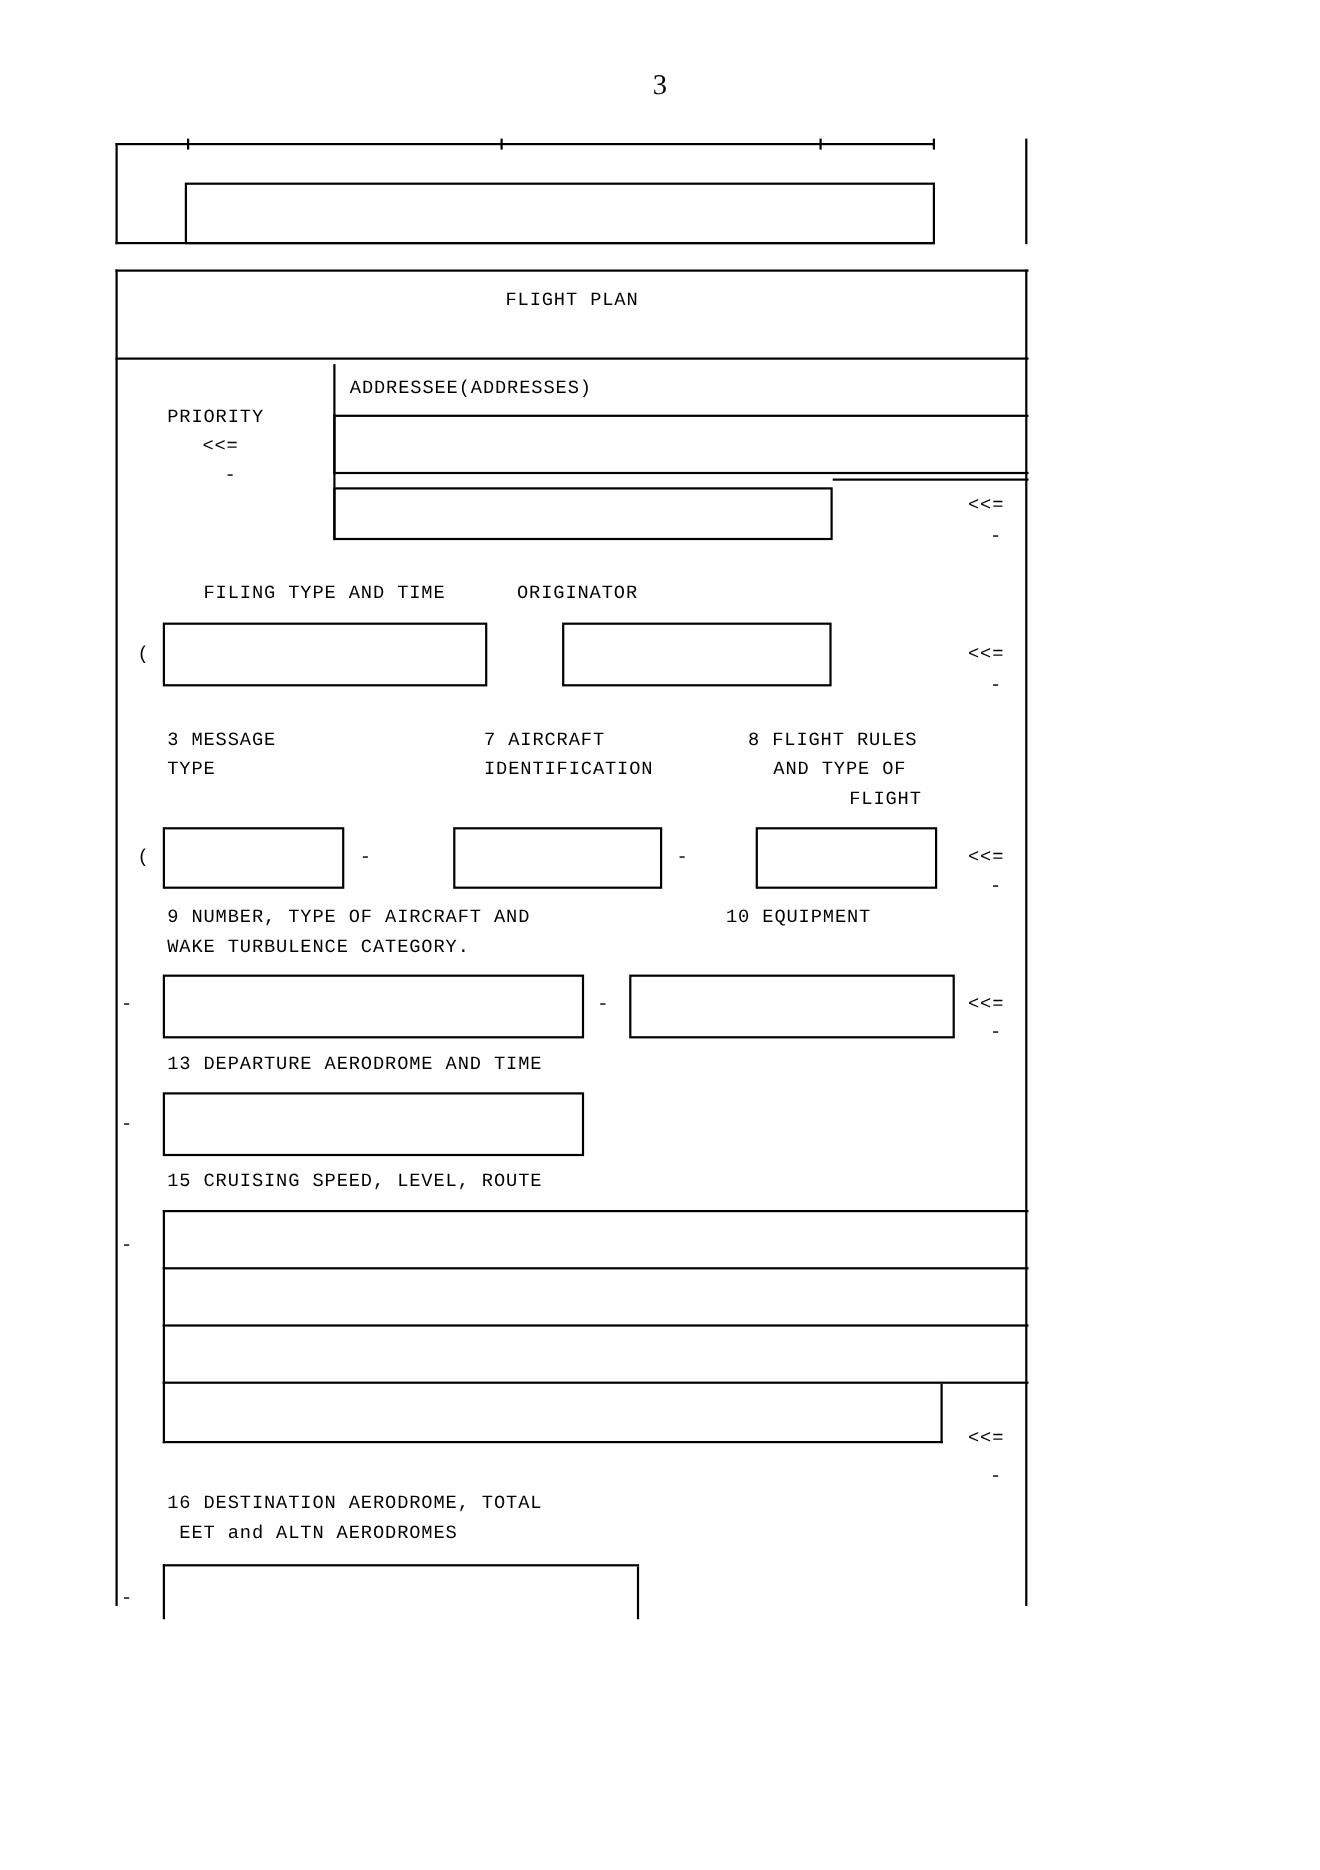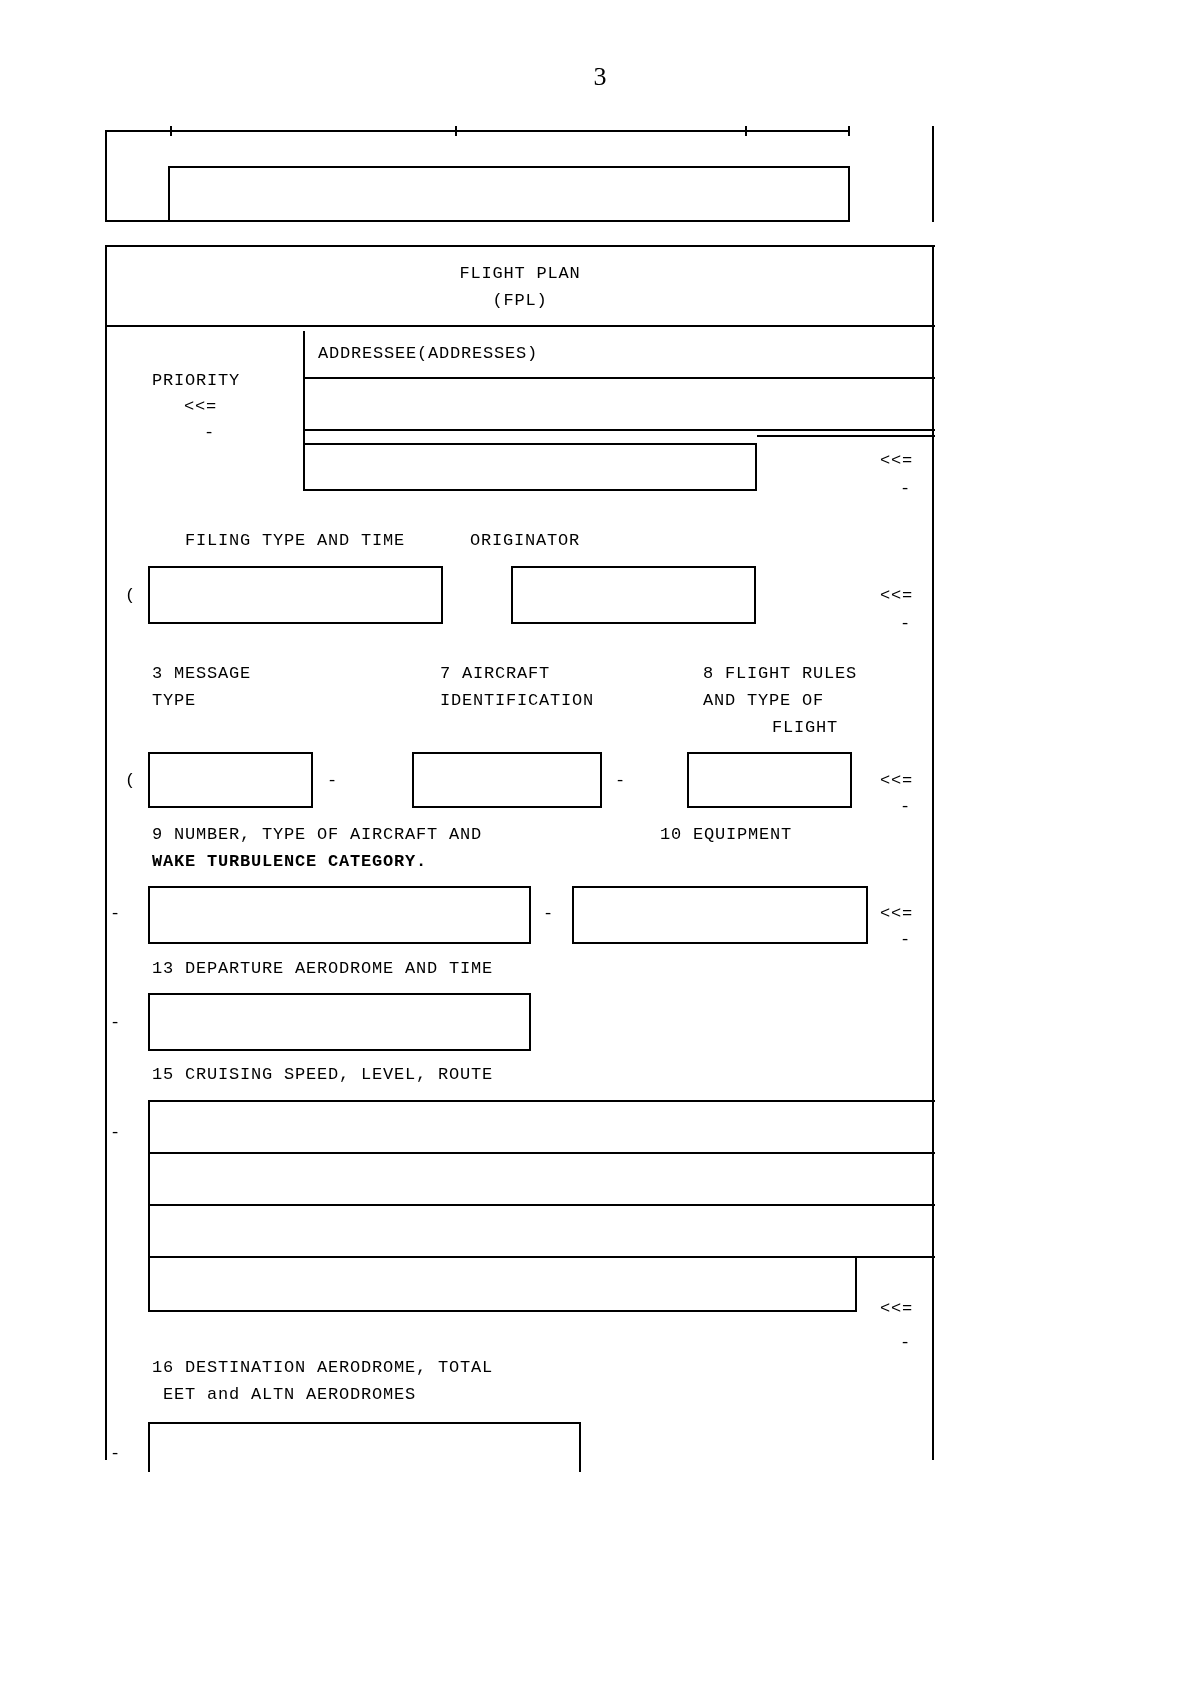--- a/index.html
+++ b/index.html
@@ -47,21 +47,20 @@
   <div class="rail" style="left:932px;top:126px;height:96px;"></div>
 
   <div class="fbox" style="left:168px;top:166px;width:682px;height:56px;"></div>
   <div class="hline" style="left:105px;top:220px;width:745px;"></div>
 
   <div class="hline" style="left:105px;top:245px;width:830px;"></div>
   <div class="rail" style="left:105px;top:245px;height:1215px;"></div>
   <div class="rail" style="left:932px;top:245px;height:1215px;"></div>
 
   <div class="txt c" style="left:105px;top:263px;width:830px;">FLIGHT PLAN</div>
-  <div class="txt c" style="left:105px;top:290px;width:830px;">(FPL)</div>
 
   <div class="hline" style="left:105px;top:325px;width:830px;"></div>
 
   <div class="rail" style="left:303px;top:331px;height:160px;"></div>
 
   <div class="txt" style="left:318px;top:343px;">ADDRESSEE(ADDRESSES)</div>
   <div class="txt" style="left:152px;top:370px;">PRIORITY</div>
   <div class="txt" style="left:184px;top:396px;">&lt;&lt;=</div>
   <div class="txt" style="left:204px;top:422px;">-</div>
 
@@ -84,36 +83,36 @@
 
   <div class="txt" style="left:880px;top:585px;">&lt;&lt;=</div>
   <div class="txt" style="left:900px;top:613px;">-</div>
 
   <div class="txt" style="left:152px;top:663px;">3 MESSAGE</div>
   <div class="txt" style="left:152px;top:690px;">TYPE</div>
 
   <div class="txt" style="left:440px;top:663px;">7 AIRCRAFT</div>
   <div class="txt" style="left:440px;top:690px;">IDENTIFICATION</div>
 
-  <div class="txt" style="left:703px;top:663px;text-align:center;">8 FLIGHT RULES</div>
+  <div class="txt" style="left:680px;top:663px;text-align:center;">8 FLIGHT RULES</div>
   <div class="txt" style="left:703px;top:690px;">AND TYPE OF</div>
   <div class="txt" style="left:772px;top:717px;">FLIGHT</div>
 
   <div class="txt" style="left:125px;top:770px;">(</div>
   <div class="fbox" style="left:148px;top:752px;width:165px;height:56px;"></div>
   <div class="txt" style="left:327px;top:770px;">-</div>
   <div class="fbox" style="left:412px;top:752px;width:190px;height:56px;"></div>
   <div class="txt" style="left:615px;top:770px;">-</div>
   <div class="fbox" style="left:687px;top:752px;width:165px;height:56px;"></div>
 
   <div class="txt" style="left:880px;top:770px;">&lt;&lt;=</div>
   <div class="txt" style="left:900px;top:796px;">-</div>
 
   <div class="txt" style="left:152px;top:824px;">9 NUMBER, TYPE OF AIRCRAFT AND</div>
-  <div class="txt" style="left:152px;top:851px;font-weight:bold;">WAKE TURBULENCE CATEGORY.</div>
+  <div class="txt" style="left:152px;top:851px;">WAKE TURBULENCE CATEGORY.</div>
   <div class="txt" style="left:660px;top:824px;">10 EQUIPMENT</div>
 
   <div class="txt" style="left:110px;top:903px;">-</div>
   <div class="fbox" style="left:148px;top:886px;width:383px;height:58px;"></div>
   <div class="txt" style="left:543px;top:903px;">-</div>
   <div class="fbox" style="left:572px;top:886px;width:296px;height:58px;"></div>
 
   <div class="txt" style="left:880px;top:903px;">&lt;&lt;=</div>
   <div class="txt" style="left:900px;top:929px;">-</div>
 

